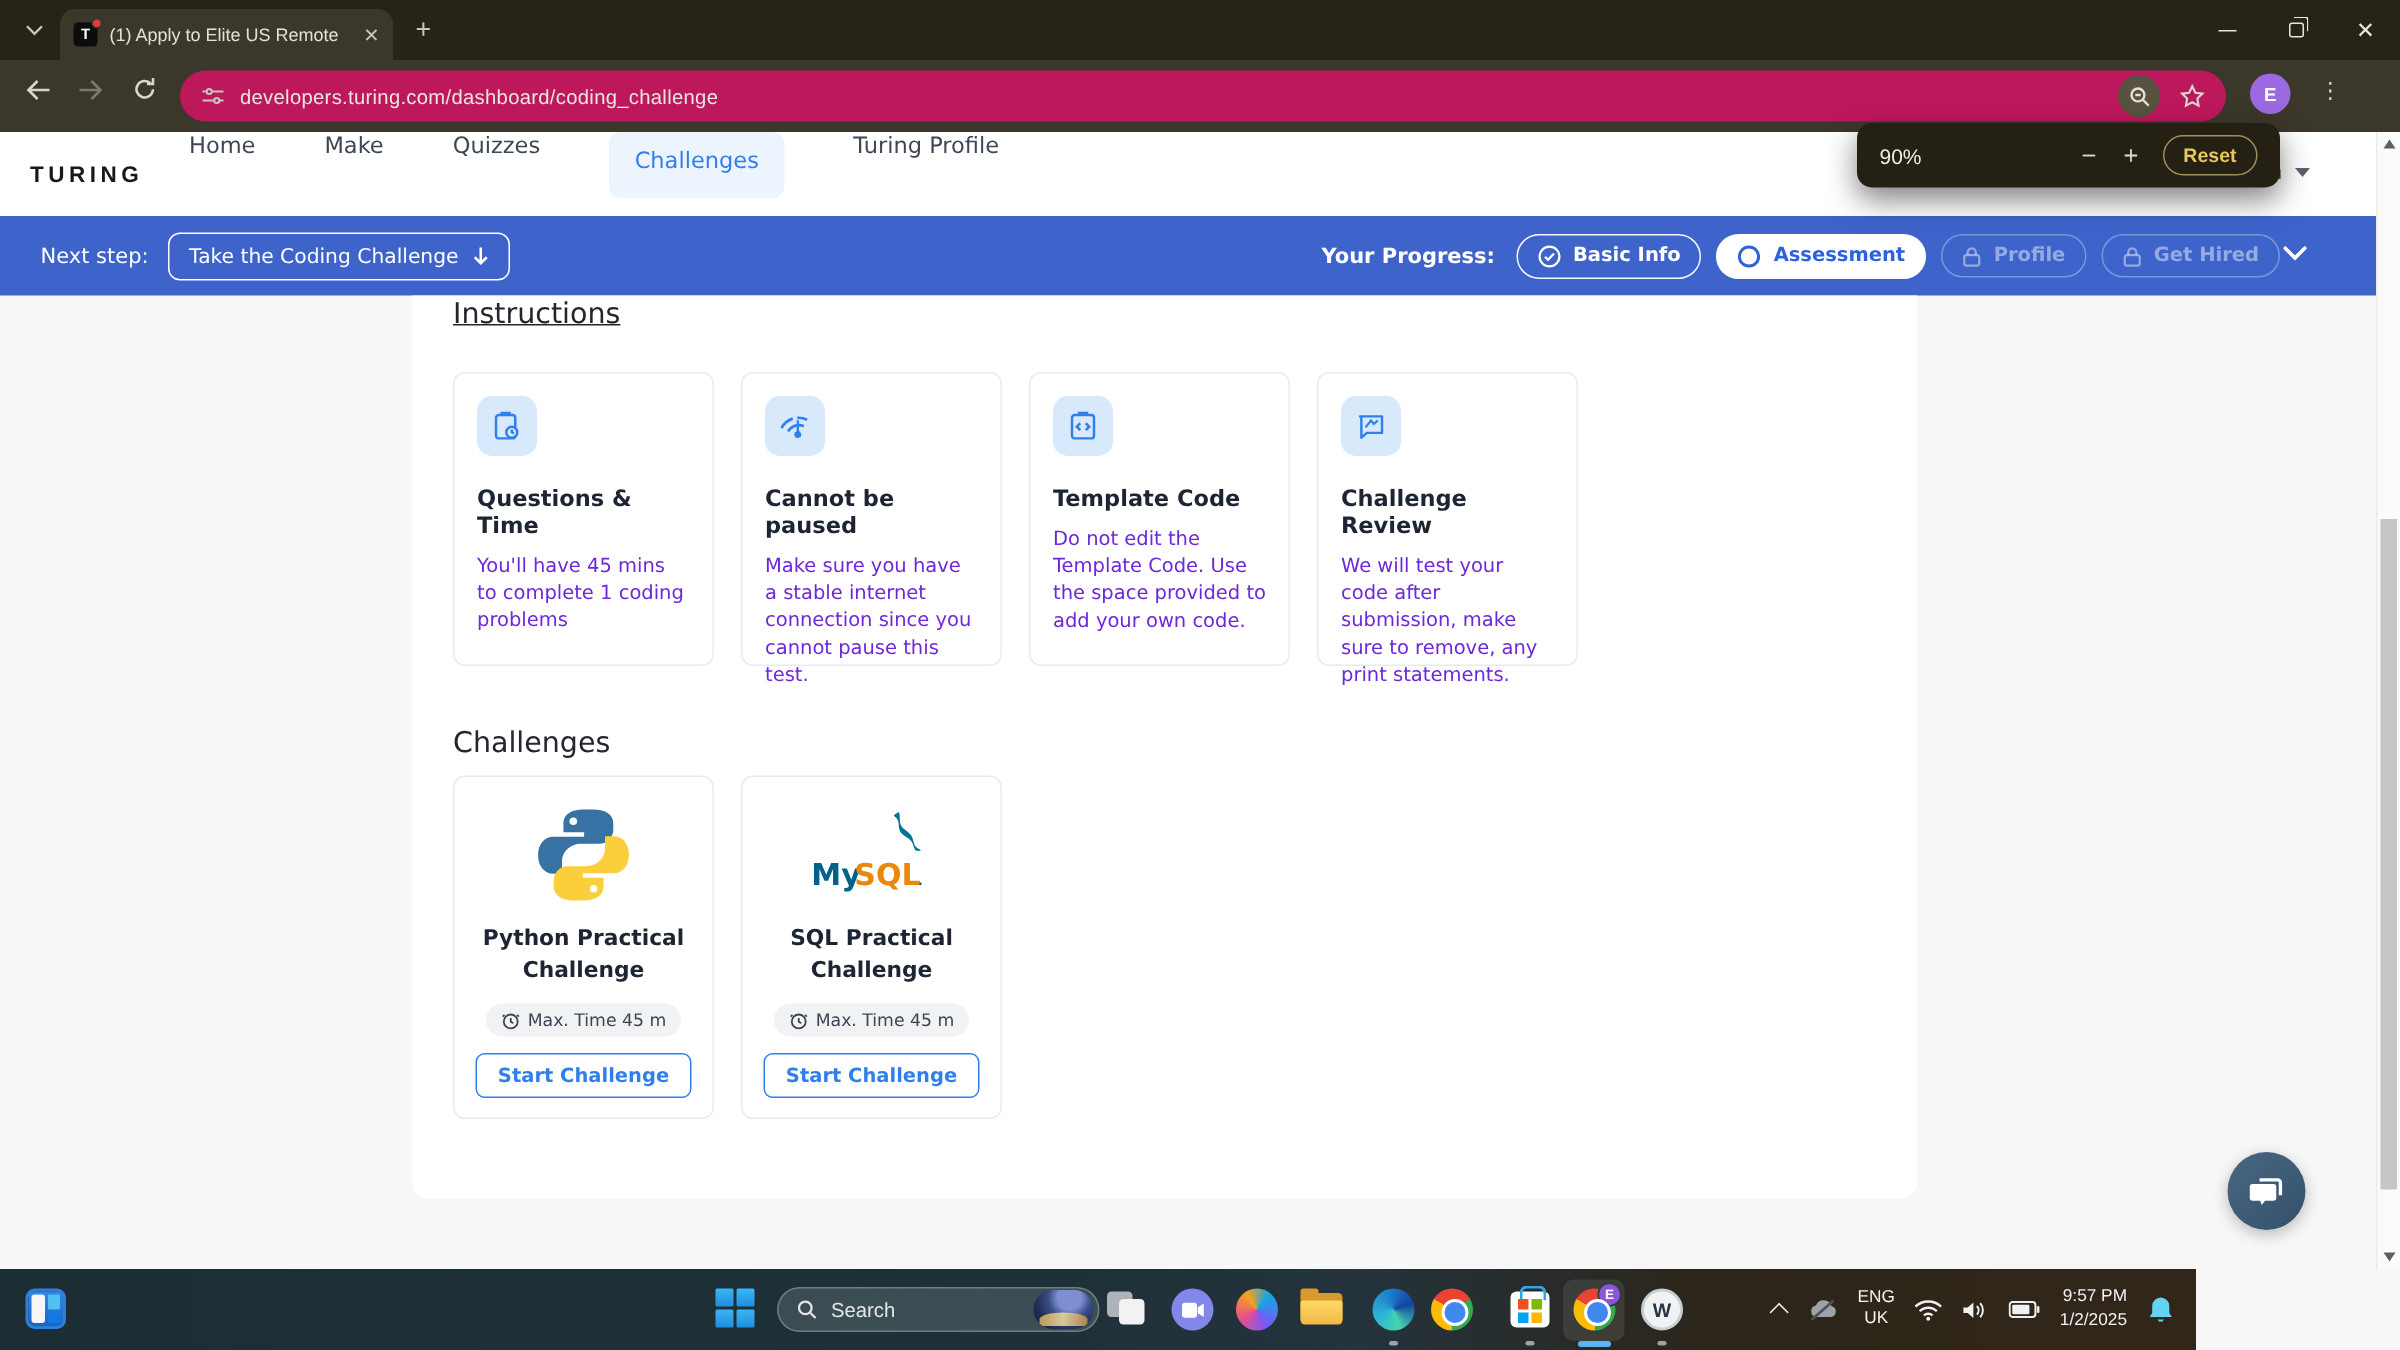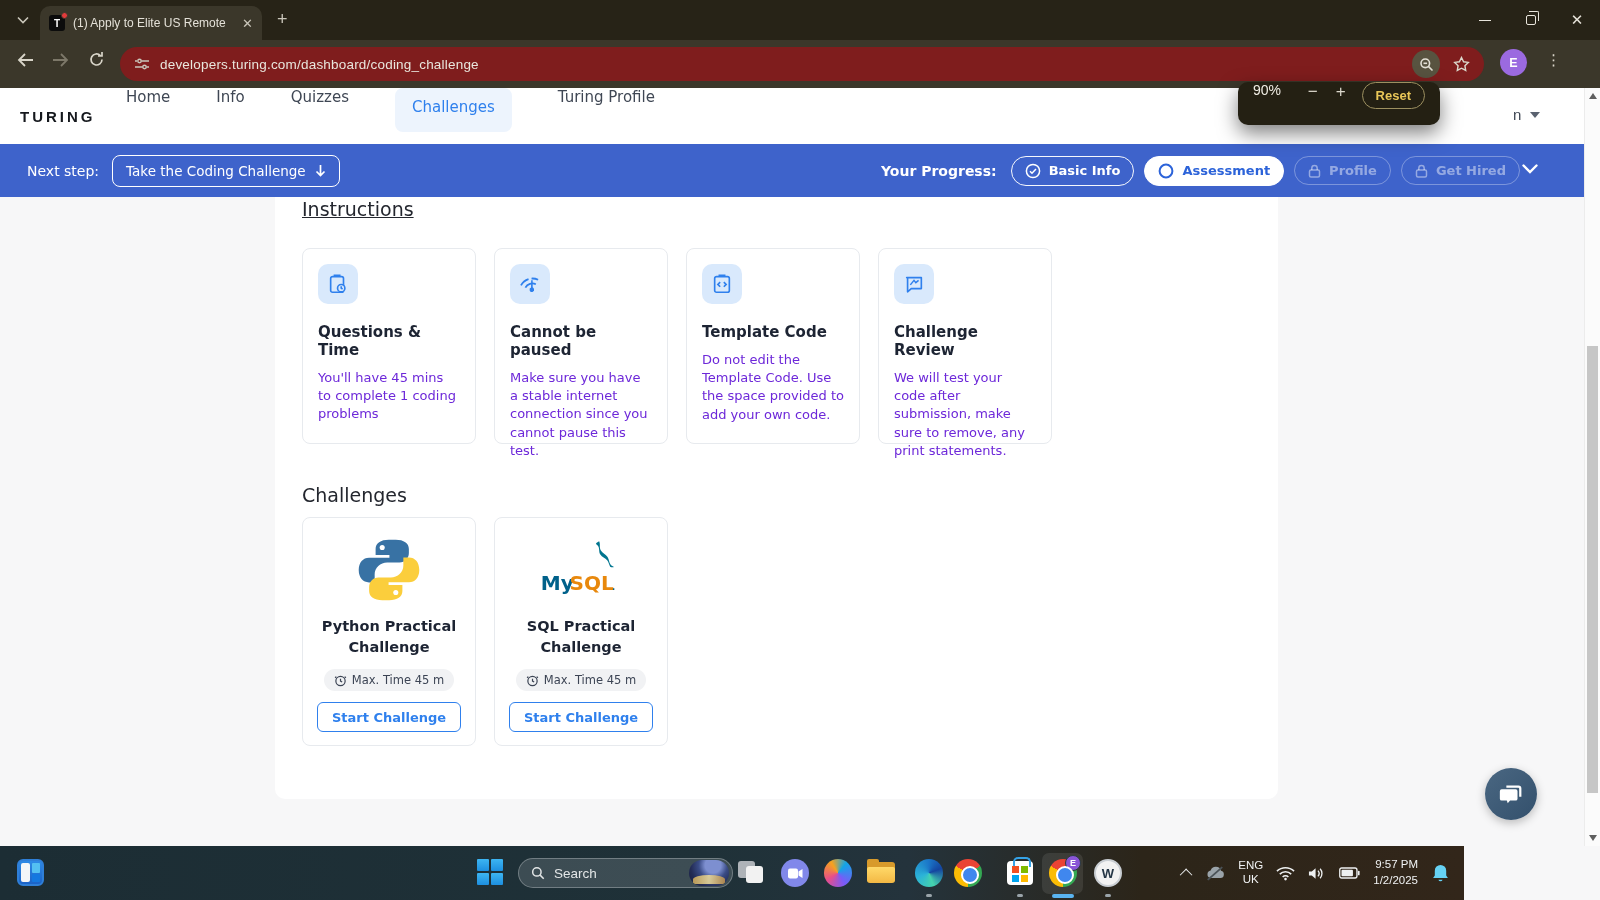--- a/index.html
+++ b/index.html
@@ -23,35 +23,35 @@
   .win-controls{ position:absolute; right:0; top:0; height:40px; display:flex; }
   .win-btn{ width:46px; height:40px; display:flex; align-items:center; justify-content:center; color:#e8e5dc; }
   .min-glyph{ width:12px; height:0; border-top:1.6px solid #e8e5dc; }
   .restore-glyph{ position:relative; width:10px; height:10px; border:1.4px solid #e8e5dc; border-radius:2px; }
   .restore-glyph:before{ content:""; position:absolute; left:2px; top:-5px; width:9px; height:9px;
                          border:1.4px solid #e8e5dc; border-left:none; border-bottom:none; border-radius:0 2px 0 0; }
   .close-glyph{ font-size:15px; }
 
   .toolbar{ position:absolute; left:0; top:40px; width:1600px; height:48px; background:#3b372a; }
   .navbtn{ position:absolute; top:52px; font-size:17px; color:#d9d5c9; }
-  .omnibox{ position:absolute; left:120px; top:47px; width:1364px; height:34px; background:#7f1d1d;
+  .omnibox{ position:absolute; left:120px; top:47px; width:1364px; height:34px; background:#be185d;
             border-radius:17px; display:flex; align-items:center; padding:0 14px;justify-content:flex-end; }
   .url{ color:#e9e6dd; font-size:13.5px; margin-left:10px; letter-spacing:.2px; }
   .omni-right{ margin-left:auto; display:flex; align-items:center; gap:13px; }
   .zoom-btn{ width:28px; height:28px; border-radius:50%; background:#585340;
              display:flex; align-items:center; justify-content:center; }
   .avatar{ position:absolute; left:1500px; top:49px; width:27px; height:27px; border-radius:50%;
            background:#9b6ae0; color:#fff; font-size:12.5px; font-weight:bold;
            display:flex; align-items:center; justify-content:center; }
   .kebab{ position:absolute; left:1546px; top:51px; color:#d9d5c9; font-size:15px; letter-spacing:0; }
 
   
-  .zoom-toast{ position:absolute; left:1238px; top:82px; width:202px; height:43px; background:#242013;
+  .zoom-toast{ position:absolute; left:1238px; top:82px; width:282px; height:43px; background:#242013;
                border-radius:10px; box-shadow:0 8px 20px rgba(0,0,0,.5); z-index:60;
-               display:flex; align-items:flex-start; padding:0 15px; color:#f0ede4; }
+               display:flex; align-items:center; padding:0 15px; color:#f0ede4; }
   .zt-level{ font-size:14px; }
   .zt-btn{ font-size:17px; color:#dcd8cc; margin-left:18px; }
   .zt-btn.first{ margin-left:auto; }
   .zt-reset{ margin-left:16px; border:1px solid #9d9060; border-radius:15px; padding:5px 13px;
              color:#e9c758; font-size:13px; font-weight:bold; }
 
   
   .site-nav{ position:absolute; left:0; top:88px; width:1584px; height:56px; background:#fff; }
   .logo{ position:absolute; left:20px; top:20px; font-size:15px; font-weight:bold; letter-spacing:3px; color:#15181d; }
   .nav-items{ position:absolute; left:126px; top:0; height:44px; display:flex; gap:46px; }
@@ -248,21 +248,21 @@
     <span class="zt-level">90%</span>
     <span class="zt-btn first">−</span>
     <span class="zt-btn">+</span>
     <span class="zt-reset">Reset</span>
   </div>
 
   <div class="site-nav">
     <div class="logo">TURING</div>
     <div class="nav-items">
       <span class="nav-item">Home</span>
-      <span class="nav-item">Info</span>
+      <span class="nav-item">Make</span>
       <span class="nav-item">Quizzes</span>
       <span class="nav-item active">Challenges</span>
       <span class="nav-item">Turing Profile</span>
     </div>
     <div class="user-partial">
       <span>n</span>
       <span class="caret-down"></span>
     </div>
   </div>
 

